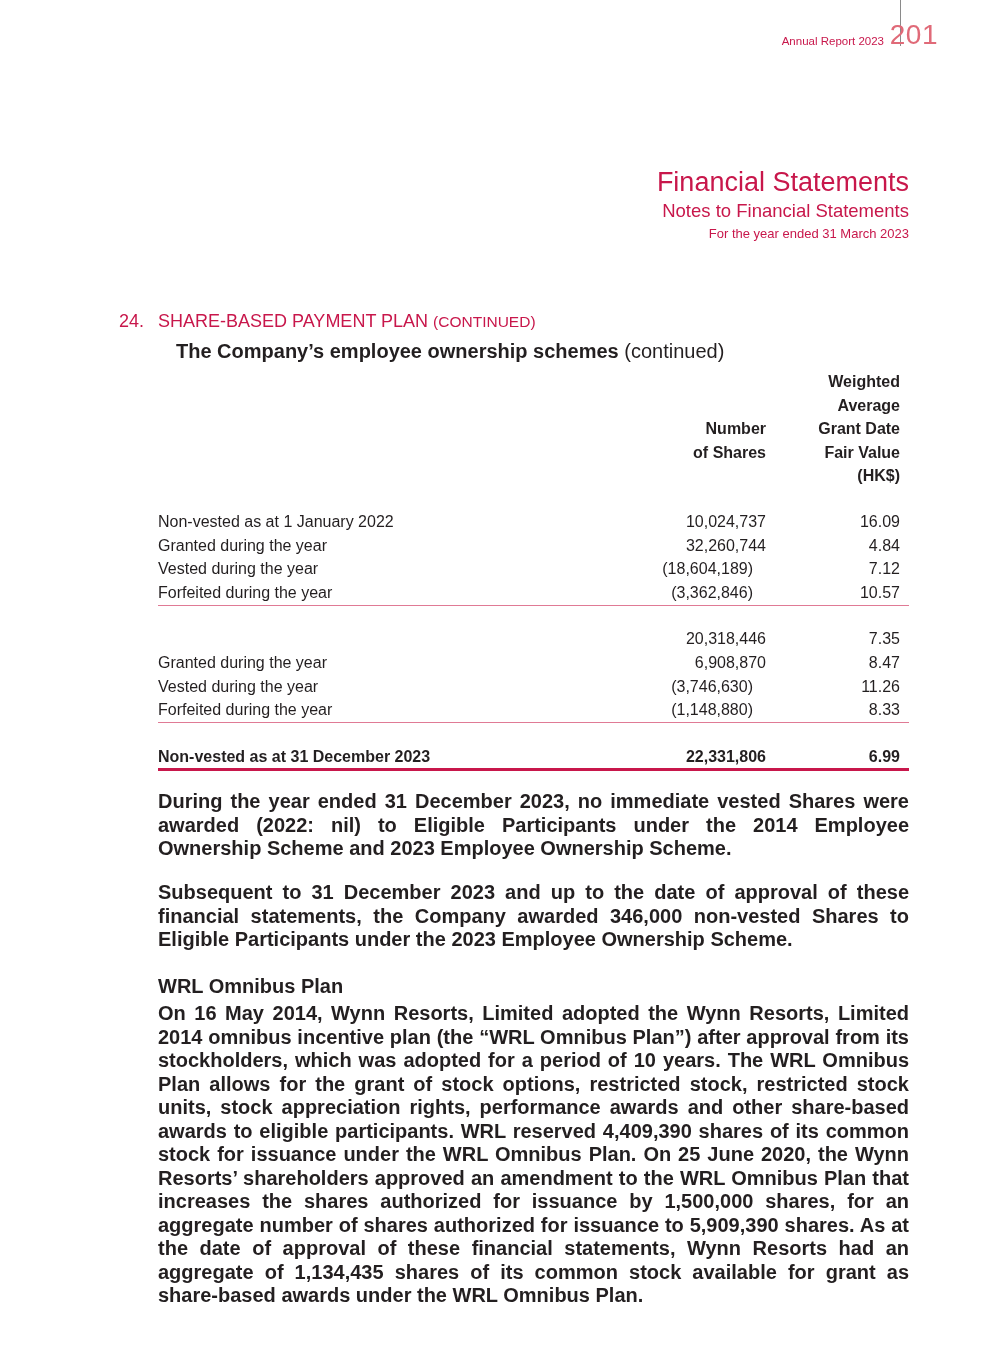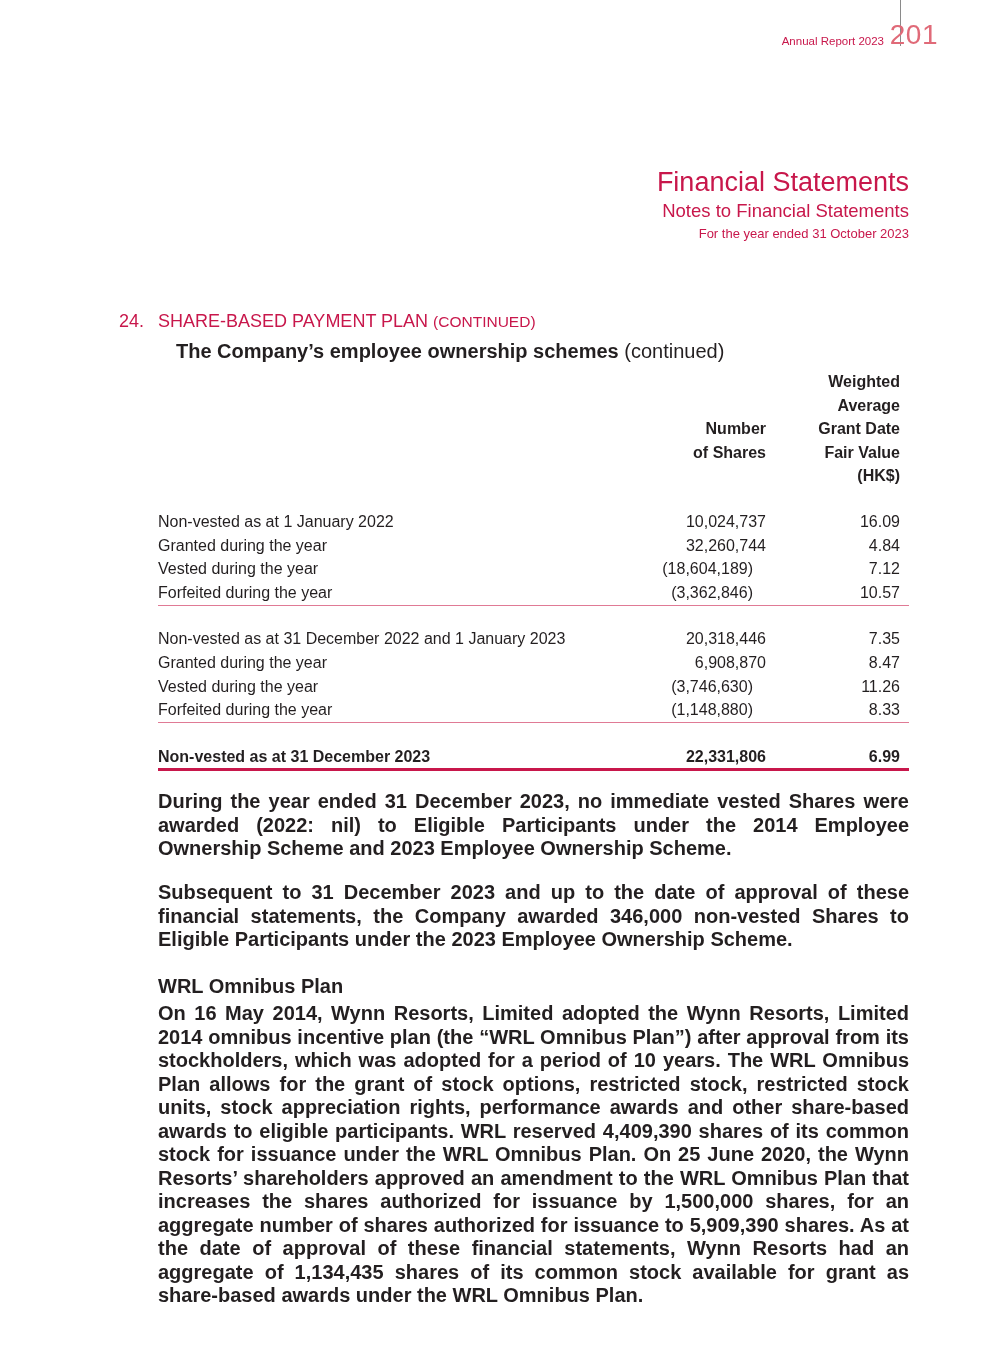--- a/index.html
+++ b/index.html
@@ -44,21 +44,21 @@
 
 <div class="running-header">
   <span class="rh-label">Annual Report 2023</span>
   <div class="rh-rule"></div>
   <span class="rh-page">201</span>
 </div>
 
 <div class="titles">
   <div class="t-main">Financial Statements</div>
   <div class="t-sub">Notes to Financial Statements</div>
-  <div class="t-period">For the year ended 31 October 2023</div>
+  <div class="t-period">For the year ended 31 March 2023</div>
 </div>
 
 <div class="section-heading">
   <span class="num">24.</span><span>SHARE-BASED PAYMENT PLAN</span>
   <span class="cont">(CONTINUED)</span>
 </div>
 <div class="sub-heading">
   <b>The Company’s employee ownership schemes</b>
   <span>(continued)</span>
 </div>
@@ -92,21 +92,20 @@
     <span class="fvv">7.12</span>
   </div>
   <div class="row" style="top:211px">
     <span class="lbl">Forfeited during the year</span>
     <span class="val neg">(3,362,846)</span>
     <span class="fvv">10.57</span>
   </div>
   <div class="rule-thin" style="top:235px"></div>
 
   <div class="row" style="top:257px">
-    <span class="lbl">Non-vested as at 31 December 2022 and 1 January 2023</span>
     <span class="val">20,318,446</span>
     <span class="fvv">7.35</span>
   </div>
   <div class="row" style="top:281px">
     <span class="lbl">Granted during the year</span>
     <span class="val">6,908,870</span>
     <span class="fvv">8.47</span>
   </div>
   <div class="row" style="top:305px">
     <span class="lbl">Vested during the year</span>

